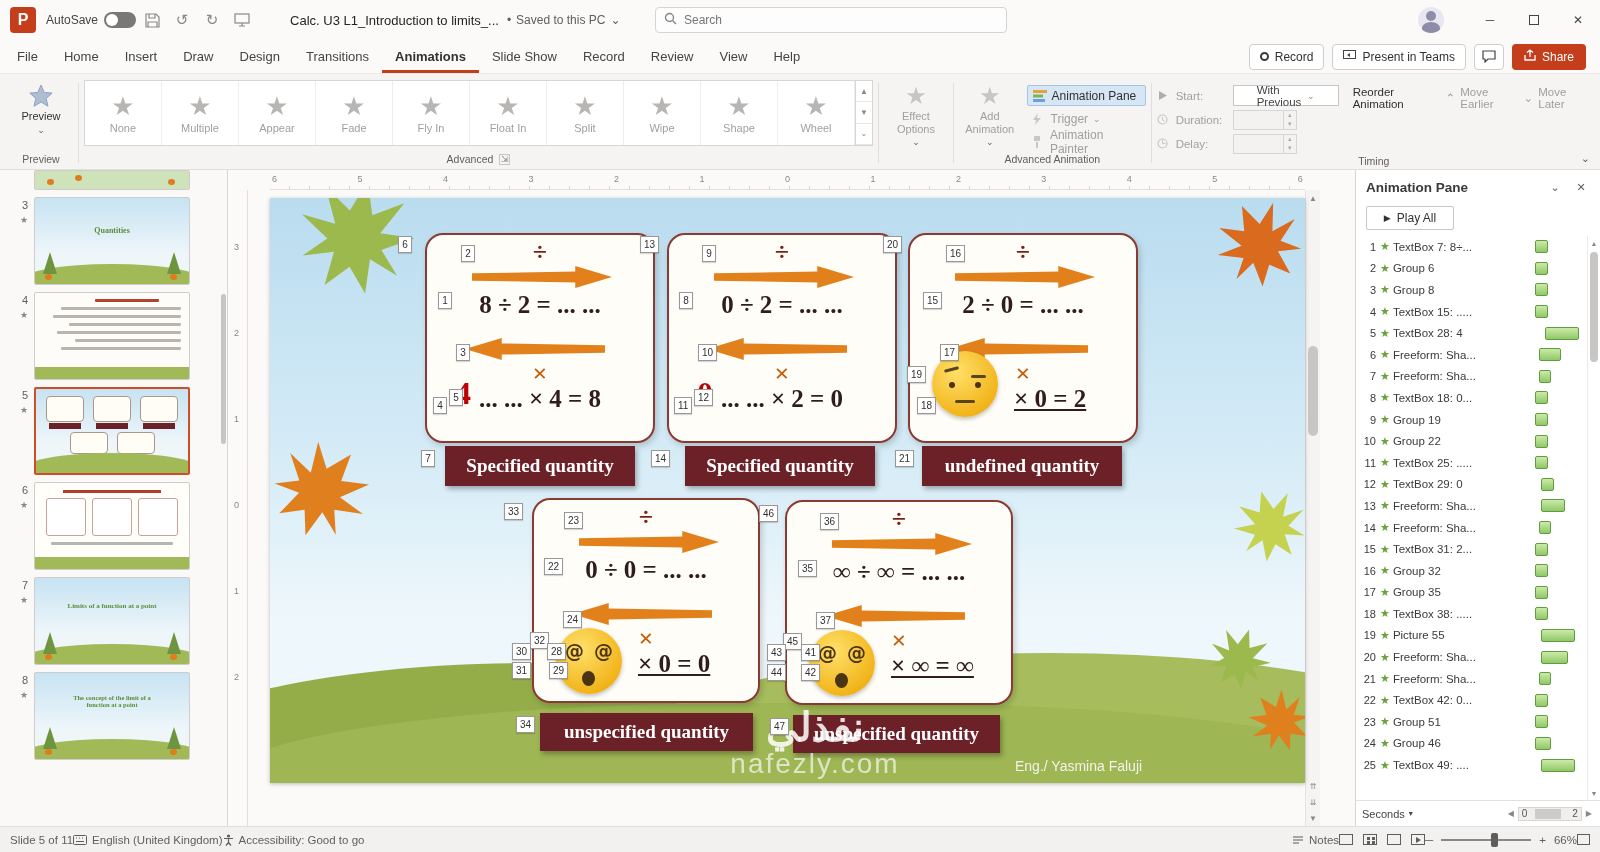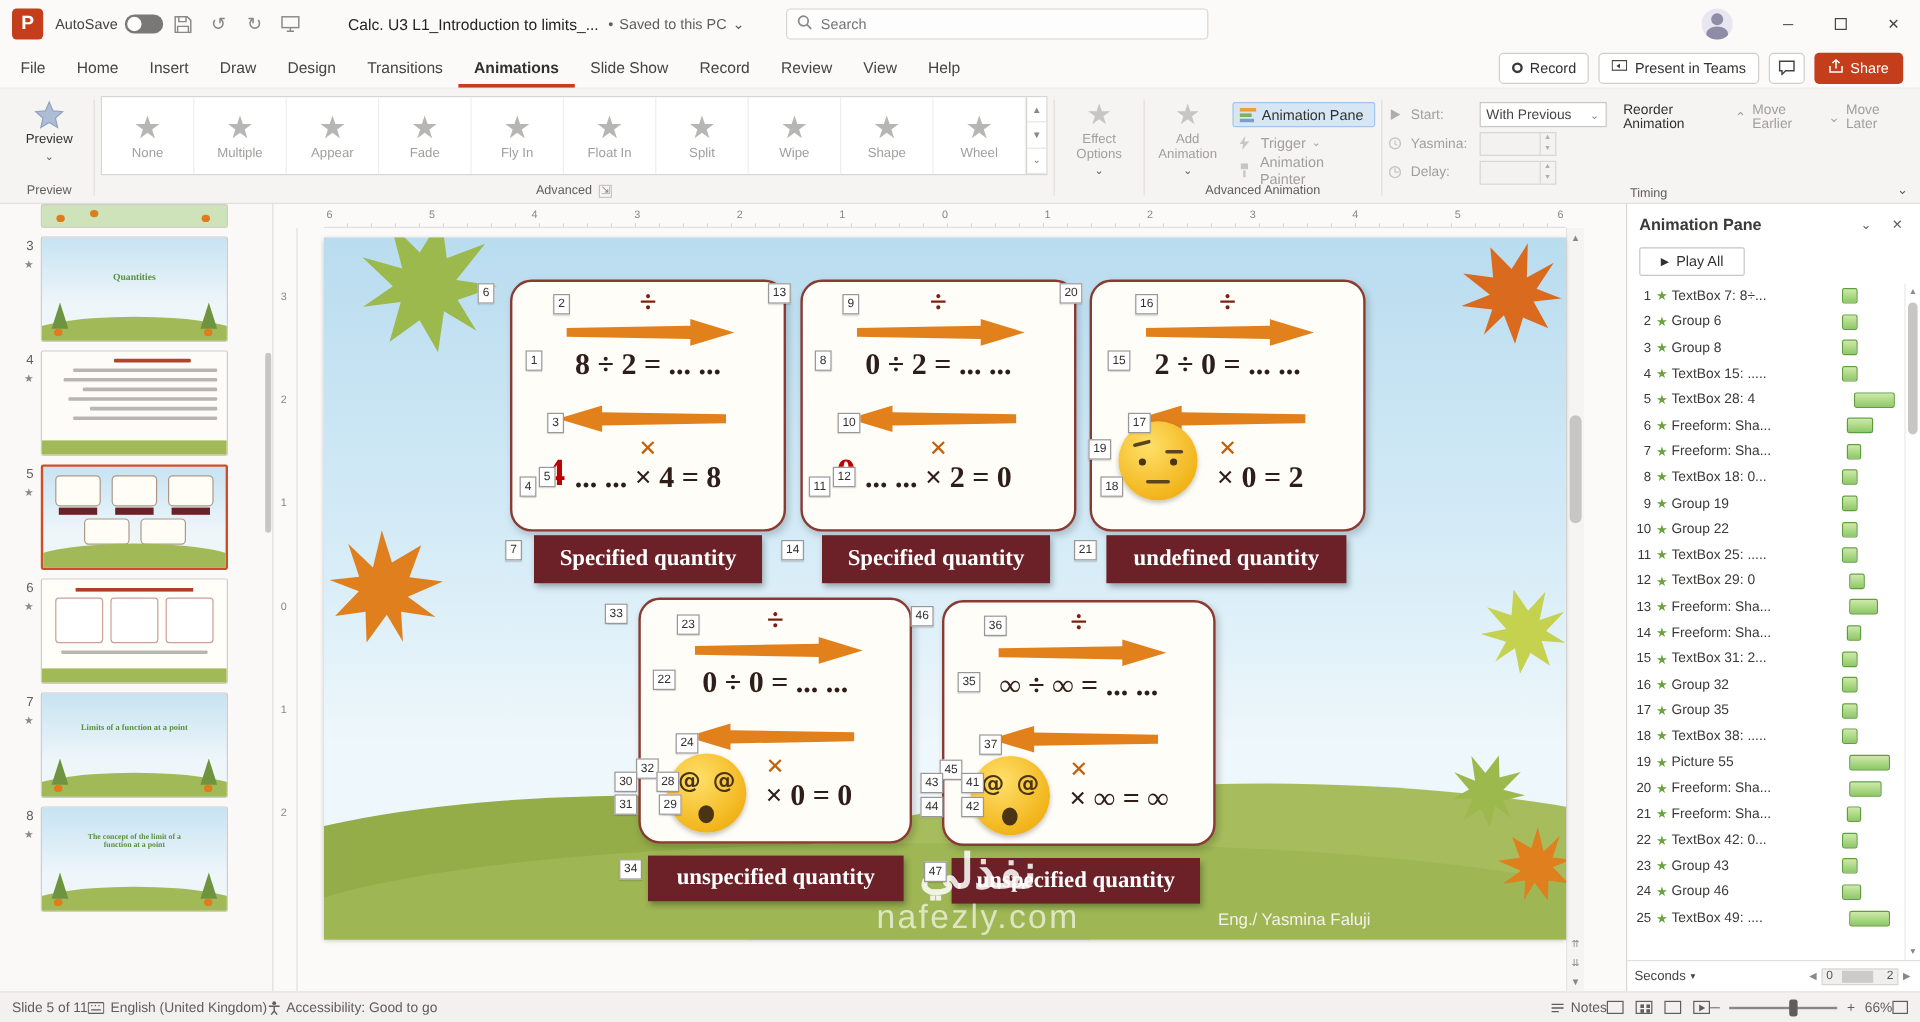--- a/index.html
+++ b/index.html
@@ -54,21 +54,21 @@
   .gal-arrows { width:17px; border-left:1px solid #d8d6d4; display:flex; flex-direction:column; }
   .gal-arrows div { flex:1; display:flex; align-items:center; justify-content:center; font-size:8px; color:#8a8886; border-bottom:1px solid #e8e6e4; }
   .adv-col { display:flex; flex-direction:column; gap:2px; margin-left:6px; padding-top:5px; }
   .adv-row { height:21px; display:flex; align-items:center; gap:5px; font-size:12px; color:#323130; padding:0 5px; border-radius:2px; }
   .adv-row.disabled { color:#a19f9d; }
   .adv-row.active { background:#d6e6f5; border:1px solid #a3c5e8; }
   .mini-icon { width:14px; height:12px; display:inline-flex; }
   .timing-col { display:flex; flex-direction:column; gap:3px; padding-top:5px; font-size:11.5px; }
   .timing-row { display:flex; align-items:center; gap:5px; height:21px; }
   .timing-row .lab { color:#a19f9d; width:52px; }
-  .combo { width:106px; height:21px; border:1px solid #c8c6c4; background:#fff; display:flex; align-items:center; justify-content:space-between; padding:0 5px; font-size:11.5px; color:#444; }
+  .combo { width:106px; height:21px; border:1px solid #c8c6c4; background:#fff; display:flex; align-items:center; justify-content:space-between; padding:0 23px; font-size:11.5px; color:#444; }
   .spin { width:64px; height:20px; border:1px solid #d8d6d4; background:#f3f2f1; display:flex; }
   .spin .sp-val { flex:1; }
   .spin .sp-arrows { width:13px; border-left:1px solid #d8d6d4; display:flex; flex-direction:column; }
   .spin .sp-arrows span { flex:1; font-size:6px; color:#b0aeac; display:flex; align-items:center; justify-content:center; }
   .reorder-col { display:flex; gap:4px; margin-left:14px; padding-top:6px; font-size:11.5px; }
   .reorder-title { color:#323130; }
   .mover { color:#a19f9d; display:flex; gap:5px; align-items:center; }
   .ribbon-collapse { position:absolute; right:10px; bottom:4px; color:#605e5c; font-size:11px; }
   .launcher { font-size:9px; color:#8a8886; border:1px solid #c8c6c4; width:11px; height:11px; display:inline-flex; align-items:center; justify-content:center; }
 
@@ -118,21 +118,21 @@
   .leaf { position:absolute; }
   .card { position:absolute; width:230px; height:210px; background:#fffdf8; border:2px solid #8a3a32; border-radius:18px; box-shadow:2px 3px 6px rgba(0,0,0,.18); }
   .c1{left:155px;top:35px} .c2{left:397px;top:35px} .c3{left:638px;top:35px}
   .c4{left:262px;top:300px;width:228px;height:205px} .c5{left:515px;top:302px;width:228px;height:205px}
   .dsign { position:absolute; top:2px; left:50%; transform:translateX(-50%); font:bold 26px "Liberation Serif",serif; color:#7c1d12; }
   .arrow-r { position:absolute; left:45px; top:30px; width:140px; height:24px; }
   .arrow-l { position:absolute; left:38px; top:102px; width:140px; height:24px; }
   .msign { position:absolute; top:124px; left:50%; transform:translateX(-50%); font:bold 26px "Liberation Serif",serif; color:#c2600c; }
   .eq1 { position:absolute; top:56px; left:0; right:0; text-align:center; font:bold 25px "Liberation Serif",serif; color:#2e1d18; }
   .eq2 { position:absolute; top:150px; left:0; right:0; text-align:center; font:bold 25px "Liberation Serif",serif; color:#2e1d18; }
-  .card.hasface .eq2 { padding-left:104px; text-align:left; }
+  .card.hasface .eq2 { padding-left:104px; text-align:left;text-decoration:underline; }
   .red-ans { position:absolute; left:28px; top:140px; font:bold 32px "Liberation Serif",serif; color:#c00000; z-index:2; }
   .red-ans:empty { display:none; }
   .face { position:absolute; border-radius:50%; background:radial-gradient(circle at 38% 32%,#ffe06a,#f2b51c 70%,#e2a410); box-shadow:0 2px 4px rgba(0,0,0,.25); z-index:3; }
   .face3 { left:22px; top:116px; width:66px; height:66px; }
   .face45 { left:22px; top:128px; width:66px; height:66px; }
   .face .brow { position:absolute; width:15px; height:3px; background:#5b4420; border-radius:2px; }
   .face .b1 { left:12px; top:17px; transform:rotate(-14deg); }
   .face .b2 { right:12px; top:24px; }
   .face .eye { position:absolute; width:6px; height:6px; border-radius:50%; background:#4a3413; top:31px; }
   .face .e1 { left:17px; } .face .e2 { right:17px; }
@@ -484,21 +484,21 @@
             <span style="font-size:9px;color:#8a8886">⌄</span>
           </div>
         </div>
         <div class="timing-row">
           <span class="mini-icon">
             <svg width="11" height="11" viewBox="0 0 11 11">
                 <circle cx="5.5" cy="5.5" r="4.5" fill="none" stroke="#c8c6c4" stroke-width="1.2"></circle>
                 <path d="M5.5 3 v3 l2 1" stroke="#c8c6c4" fill="none"></path>
               </svg>
           </span>
-          <span class="lab">Yasmina:</span>
+          <span class="lab">Duration:</span>
           <div class="spin">
             <span class="sp-val"></span>
             <span class="sp-arrows">
                 <span>▲</span>
                 <span>▼</span>
               </span>
           </div>
         </div>
         <div class="timing-row">
           <span class="mini-icon">
@@ -1144,21 +1144,21 @@
             <span class="ap-star">★</span>
             <span class="ap-label">TextBox 42: 0...</span>
             <span class="ap-barzone">
               <span class="ap-bar" style="left: 4px; width: 13px;"></span>
             </span>
           </div>
 
           <div class="ap-row">
             <span class="ap-num">23</span>
             <span class="ap-star">★</span>
-            <span class="ap-label">Group 43</span>
+            <span class="ap-label">Group 51</span>
             <span class="ap-barzone">
               <span class="ap-bar" style="left: 4px; width: 13px;"></span>
             </span>
           </div>
 
           <div class="ap-row">
             <span class="ap-num">24</span>
             <span class="ap-star">★</span>
             <span class="ap-label">Group 46</span>
             <span class="ap-barzone">

